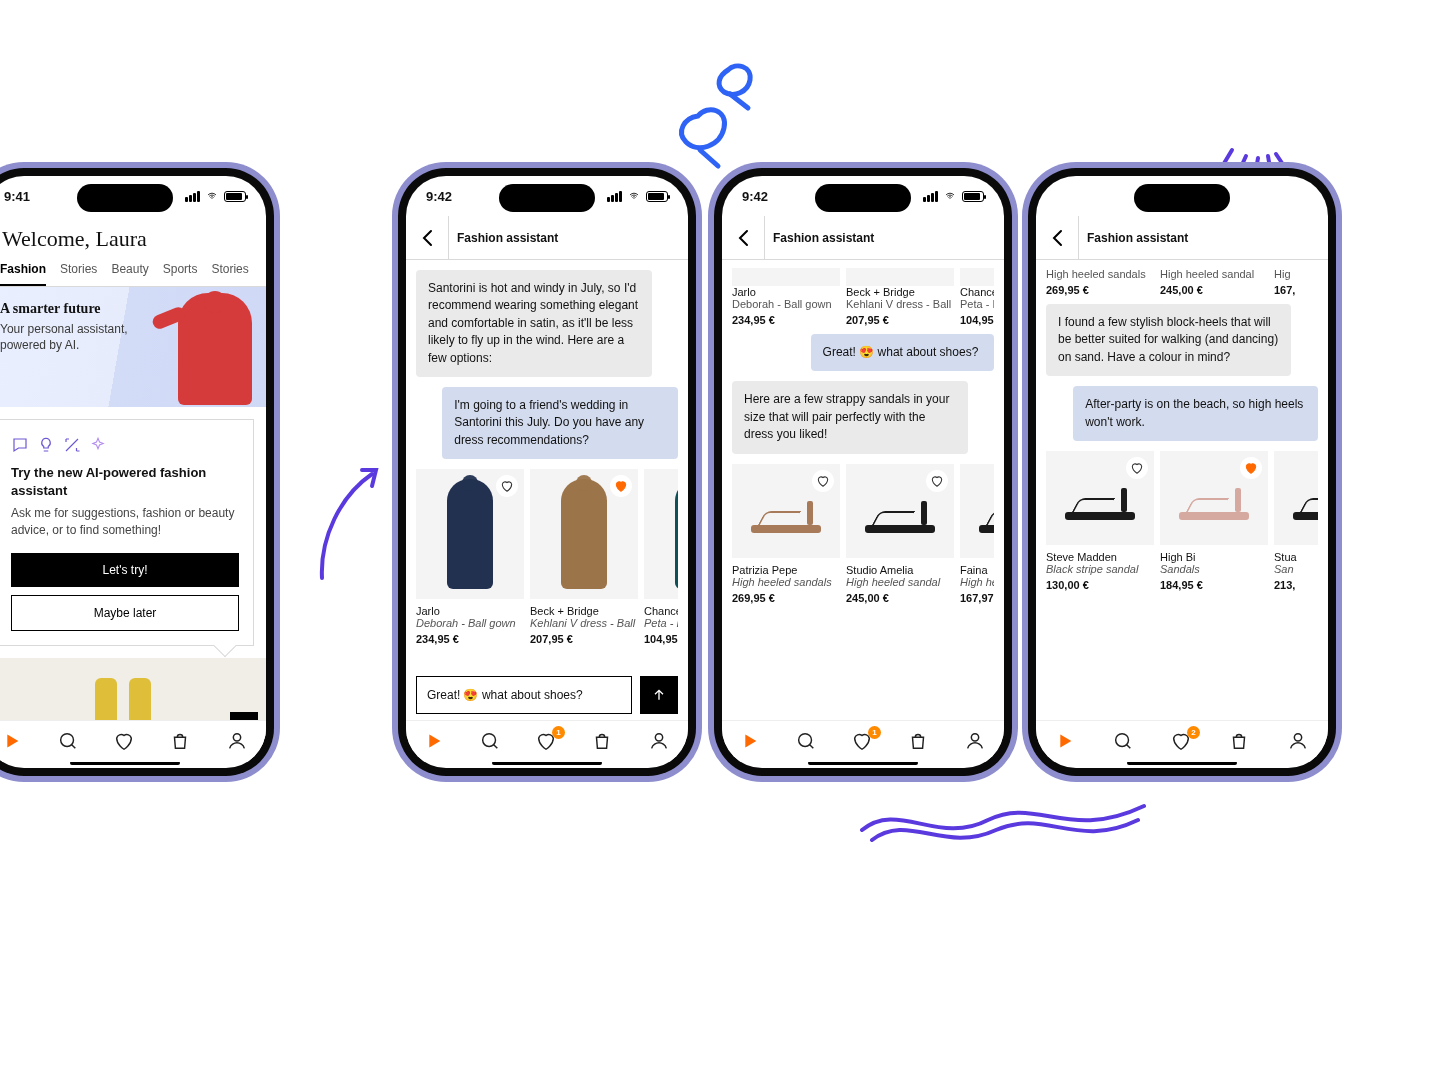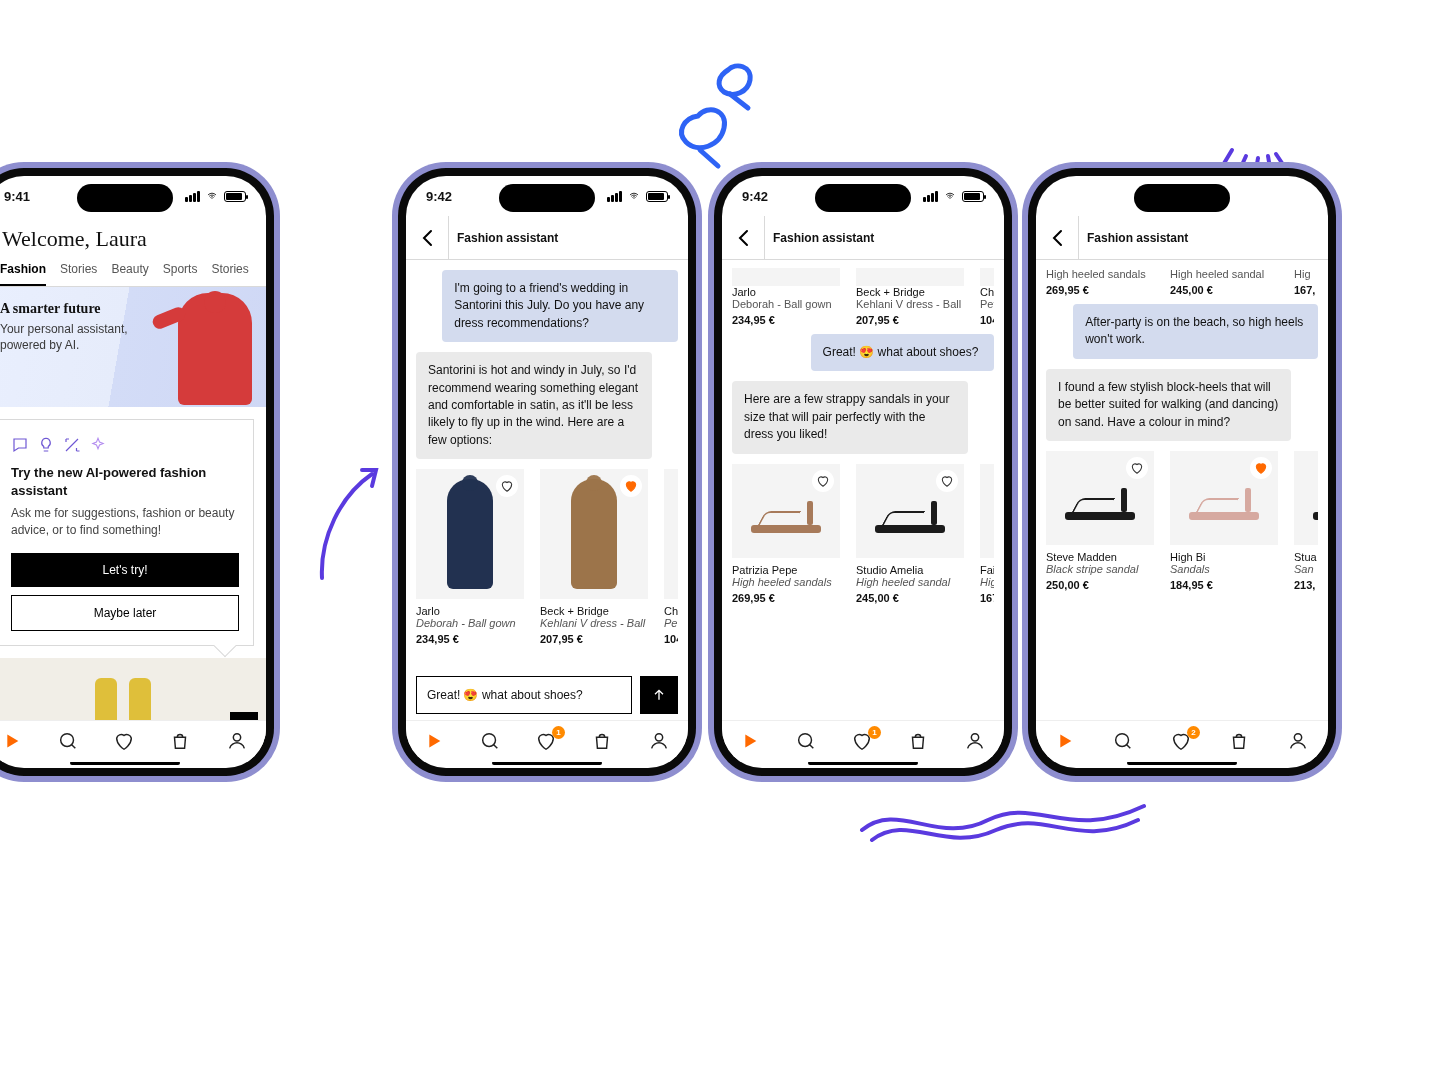--- a/index.html
+++ b/index.html
@@ -125,21 +125,21 @@
   .chat-header{height:44px;border-bottom:1px solid var(--border);display:flex;align-items:center;padding:0 10px;gap:8px;}
   .chat-header .back{width:24px;height:24px;}
   .chat-header .title{font-size:12px;font-weight:700;}
   .back-divider{width:1px;height:100%;background:var(--border);}
 
   .chat-scroll{padding:10px 10px 0;}
   .msg{font-size:12px;line-height:1.45;padding:10px 12px;border-radius:4px;margin-bottom:10px;max-width:90%;}
   .msg.user{background:var(--bubble-user2);margin-left:auto;}
   .msg.ai{background:var(--bubble-ai);}
 
-  .prod-row{display:flex;gap:16px;overflow:hidden;margin-bottom:8px;align-items:flex-end;}
+  .prod-row{display:flex;gap:6px;overflow:hidden;margin-bottom:8px;align-items:flex-end;}
   .prod{width:108px;flex:0 0 108px;}
   .prod .ph{height:130px;background:#f4f4f4;position:relative;display:flex;align-items:center;justify-content:center;}
   .prod .ph.shoe{height:94px;}
   .heart{position:absolute;top:6px;right:6px;width:22px;height:22px;border-radius:50%;background:#fff;display:flex;align-items:center;justify-content:center;}
   .heart svg{width:14px;height:14px;stroke:#333;stroke-width:1.8;fill:none;}
   .heart.on svg{fill:var(--heart-fill);stroke:var(--heart-fill);}
   .prod .brand{font-size:11px;margin-top:6px;white-space:nowrap;overflow:hidden;text-overflow:ellipsis;}
   .prod .name{font-size:11px;color:#555;white-space:nowrap;overflow:hidden;text-overflow:ellipsis;font-style:italic;}
   .prod .price{font-size:11px;margin-top:4px;font-weight:600;}
 
@@ -322,22 +322,22 @@
   </div>
   <div class="content">
     <div class="chat-header">
       <svg class="back" viewBox="0 0 24 24">
               <path d="M15 5l-7 7 7 7" stroke="#000" stroke-width="2" fill="none" stroke-linecap="round"></path>
             </svg>
       <div class="back-divider"></div>
       <span class="title">Fashion assistant</span>
     </div>
     <div class="chat-scroll">
+      <div class="msg ai">Santorini is hot and windy in July, so I'd recommend wearing something elegant and comfortable in satin, as it'll be less likely to fly up in the wind. Here are a few options:</div>
       <div class="msg user">I'm going to a friend's wedding in Santorini this July. Do you have any dress recommendations?</div>
-      <div class="msg ai">Santorini is hot and windy in July, so I'd recommend wearing something elegant and comfortable in satin, as it'll be less likely to fly up in the wind. Here are a few options:</div>
       <div class="prod-row">
         <div class="prod">
           <div class="ph">
                   <div class="dress-sil dress-navy"></div>
                   <div class="heart">
                     <svg viewBox="0 0 24 24">
                       <path d="M12 21s-8-5-8-12a5 5 0 0 1 8-3 5 5 0 0 1 8 3c0 7-8 12-8 12z"></path>
                     </svg>
                   </div>
                 </div>
@@ -541,37 +541,37 @@
         </div>
         <div class="mini">
           <div class="name">High heeled sandal</div>
           <div class="price">245,00 €</div>
         </div>
         <div class="mini">
           <div class="name">Hig</div>
           <div class="price">167,</div>
         </div>
       </div>
+      <div class="msg ai">I found a few stylish block-heels that will be better suited for walking (and dancing) on sand. Have a colour in mind?</div>
       <div class="msg user">After-party is on the beach, so high heels won't work.</div>
-      <div class="msg ai">I found a few stylish block-heels that will be better suited for walking (and dancing) on sand. Have a colour in mind?</div>
       <div class="prod-row">
         <div class="prod">
           <div class="ph shoe">
                   <div class="shoe-sil shoe-blk">
                     <i></i>
                   </div>
                   <div class="heart">
                     <svg viewBox="0 0 24 24">
                       <path d="M12 21s-8-5-8-12a5 5 0 0 1 8-3 5 5 0 0 1 8 3c0 7-8 12-8 12z"></path>
                     </svg>
                   </div>
                 </div>
           <div class="brand">Steve Madden</div>
           <div class="name">Black stripe sandal</div>
-          <div class="price">250,00 €</div>
+          <div class="price">130,00 €</div>
         </div>
         <div class="prod">
           <div class="ph shoe">
                   <div class="shoe-sil shoe-pink">
                     <i></i>
                   </div>
                   <div class="heart on">
                     <svg viewBox="0 0 24 24">
                       <path d="M12 21s-8-5-8-12a5 5 0 0 1 8-3 5 5 0 0 1 8 3c0 7-8 12-8 12z"></path>
                     </svg>

